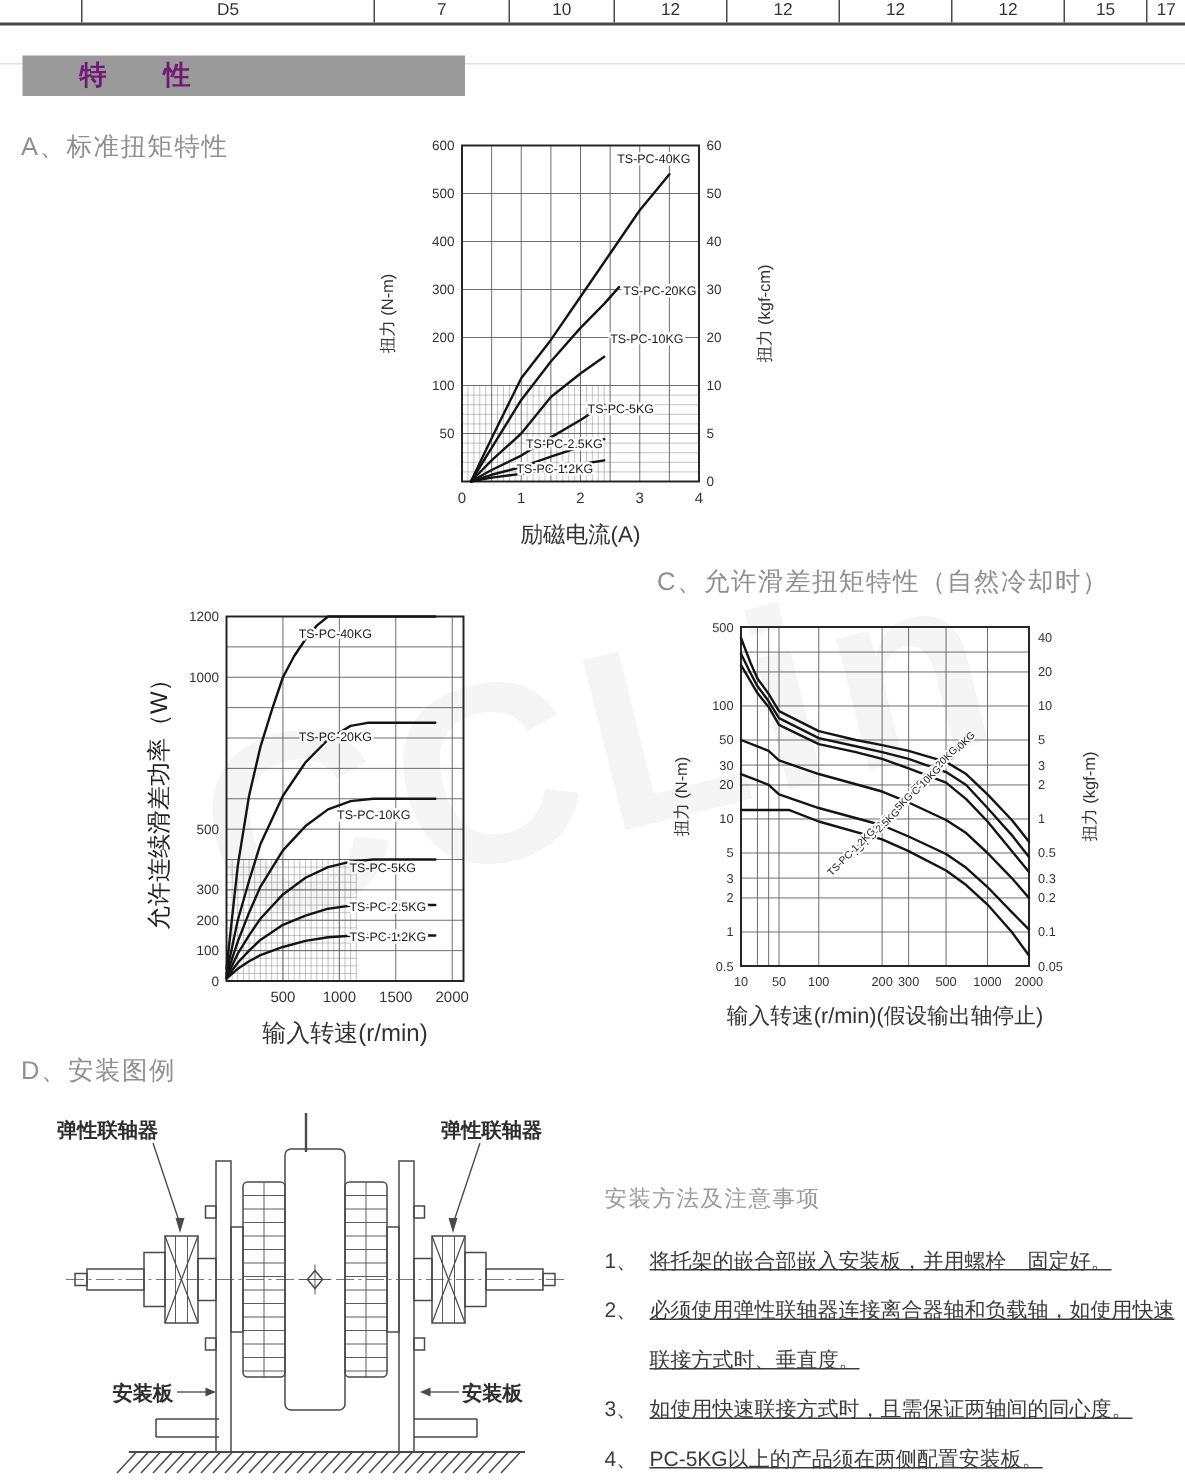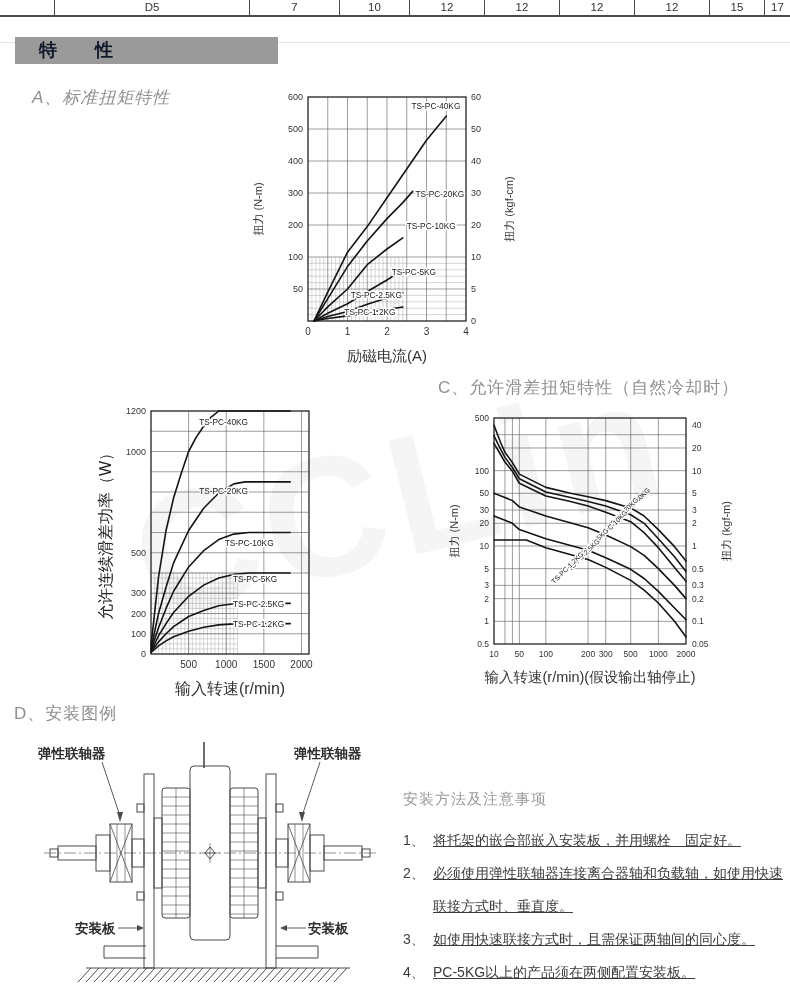--- a/index.html
+++ b/index.html
@@ -16,25 +16,25 @@
   .toptable span:nth-child(3){width:90px;}
   .toptable span:nth-child(4){width:70px;}
   .toptable span:nth-child(5){width:75px;}
   .toptable span:nth-child(6){width:75px;}
   .toptable span:nth-child(7){width:75px;}
   .toptable span:nth-child(8){width:75px;}
   .toptable span:nth-child(9){width:55px;}
   .toptable span:nth-child(10){width:25px;border-right:none;}
   .table-underline{position:absolute;left:0;top:42px;width:790px;border-top:1px solid #e2e2e2;}
   
-  .banner{position:absolute;left:15px;top:37px;width:263px;height:27px;background:#9a9a9a;
-          color:#0f172a;font-size:18px;font-weight:bold;line-height:27px;padding-left:24px;
+  .banner{position:absolute;left:15px;top:37px;width:295px;height:27px;background:#9a9a9a;
+          color:#701a75;font-size:18px;font-weight:bold;line-height:27px;padding-left:38px;
           letter-spacing:10px;box-sizing:border-box;}
   .sec-title{position:absolute;font-size:17px;color:#8f8f8f;letter-spacing:1px;}
-  .sec-a{left:32px;top:86px;font-style:italic;}
+  .sec-a{left:14px;top:86px;}
   .sec-b{left:30px;top:376px;}
   .sec-c{left:438px;top:376px;}
   .sec-d{left:14px;top:702px;}
   .chart{position:absolute;}
   #chartA{left:238px;top:84px;}
   #chartB{left:93px;top:398px;}
   #chartC{left:428px;top:400px;}
   #installDrawing{left:18px;top:736px;}
   
   .notes{position:absolute;left:403px;top:790px;width:380px;}

